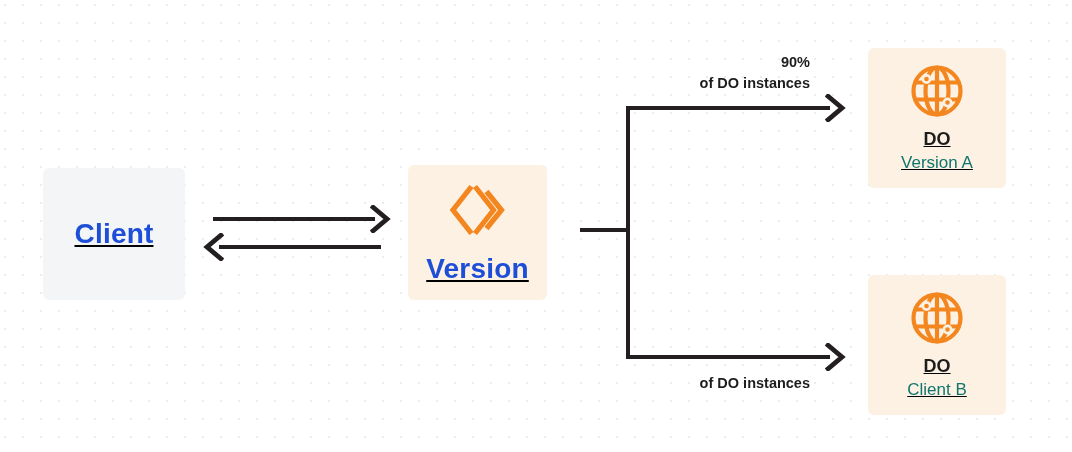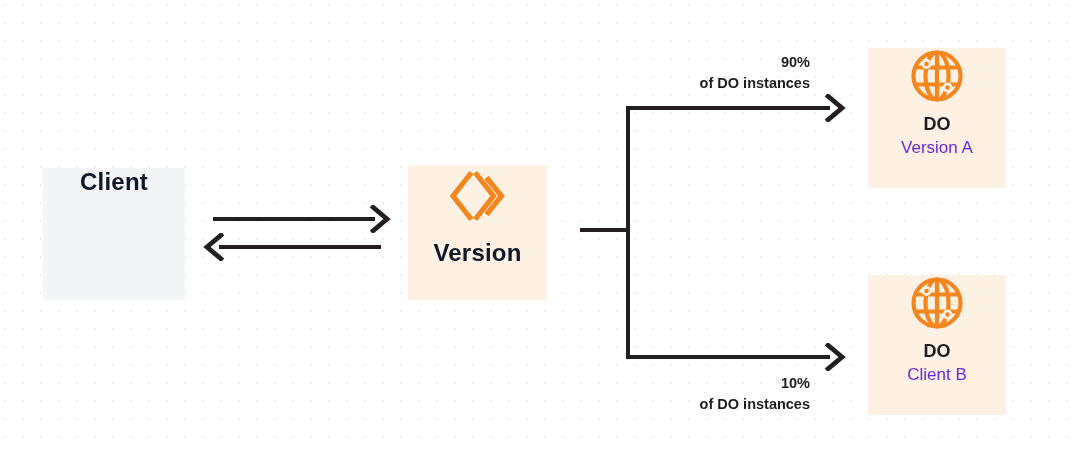--- a/index.html
+++ b/index.html
@@ -21,25 +21,26 @@
     background-color: #ffffff;
     background-image: radial-gradient(circle at 1px 1px, #ececee 1.15px, transparent 1.3px);
     background-size: 18px 18px;
     background-position: 4px 4px;
   }
 
   
   .node {
     position: absolute;
     box-sizing: border-box;
-    border-radius: 1px;
+    border-radius: 6px;
     display: flex;
     flex-direction: column;
     align-items: center;
-    justify-content: flex-start;
+    justify-content: center;
+    text-decoration: underline;
   }
 
   .node-client {
     left: 43px;
     top: 168px;
     width: 142px;
     height: 132px;
     background: #f4f5f7;
   }
 
@@ -61,38 +62,38 @@
 
   .node-do-b {
     left: 868px;
     top: 275px;
     width: 138px;
     height: 140px;
     background: #fdf1e3;
   }
 
   .node-title {
-    font-size: 24px;
+    font-size: 28px;
     font-weight: bold;
-    color: #0f172a;
+    color: #1d4ed8;
     letter-spacing: 0.2px;
     line-height: 1.15;
   }
 
   .node-title-small {
     font-size: 18px;
     font-weight: bold;
     color: #1d1d1d;
     line-height: 1.15;
   }
 
   .node-sub {
     font-size: 17px;
     font-weight: normal;
-    color: #6d28d9;
+    color: #0f766e;
     line-height: 1.25;
     margin-top: 2px;
   }
 
   .icon-worker {
     margin-bottom: 12px;
     line-height: 0;
   }
 
   .icon-do {
@@ -213,17 +214,16 @@
     <span class="node-title-small">DO</span>
     <span class="node-sub">Client B</span>
   </div>
 
   <div class="edge-label label-top">
     <span class="line1">90%</span>
     <span class="line2">of DO instances</span>
   </div>
 
   <div class="edge-label label-bottom">
-    <span class="line1">10%</span>
     <span class="line2">of DO instances</span>
   </div>
 
 </div>
 
 </body></html>

